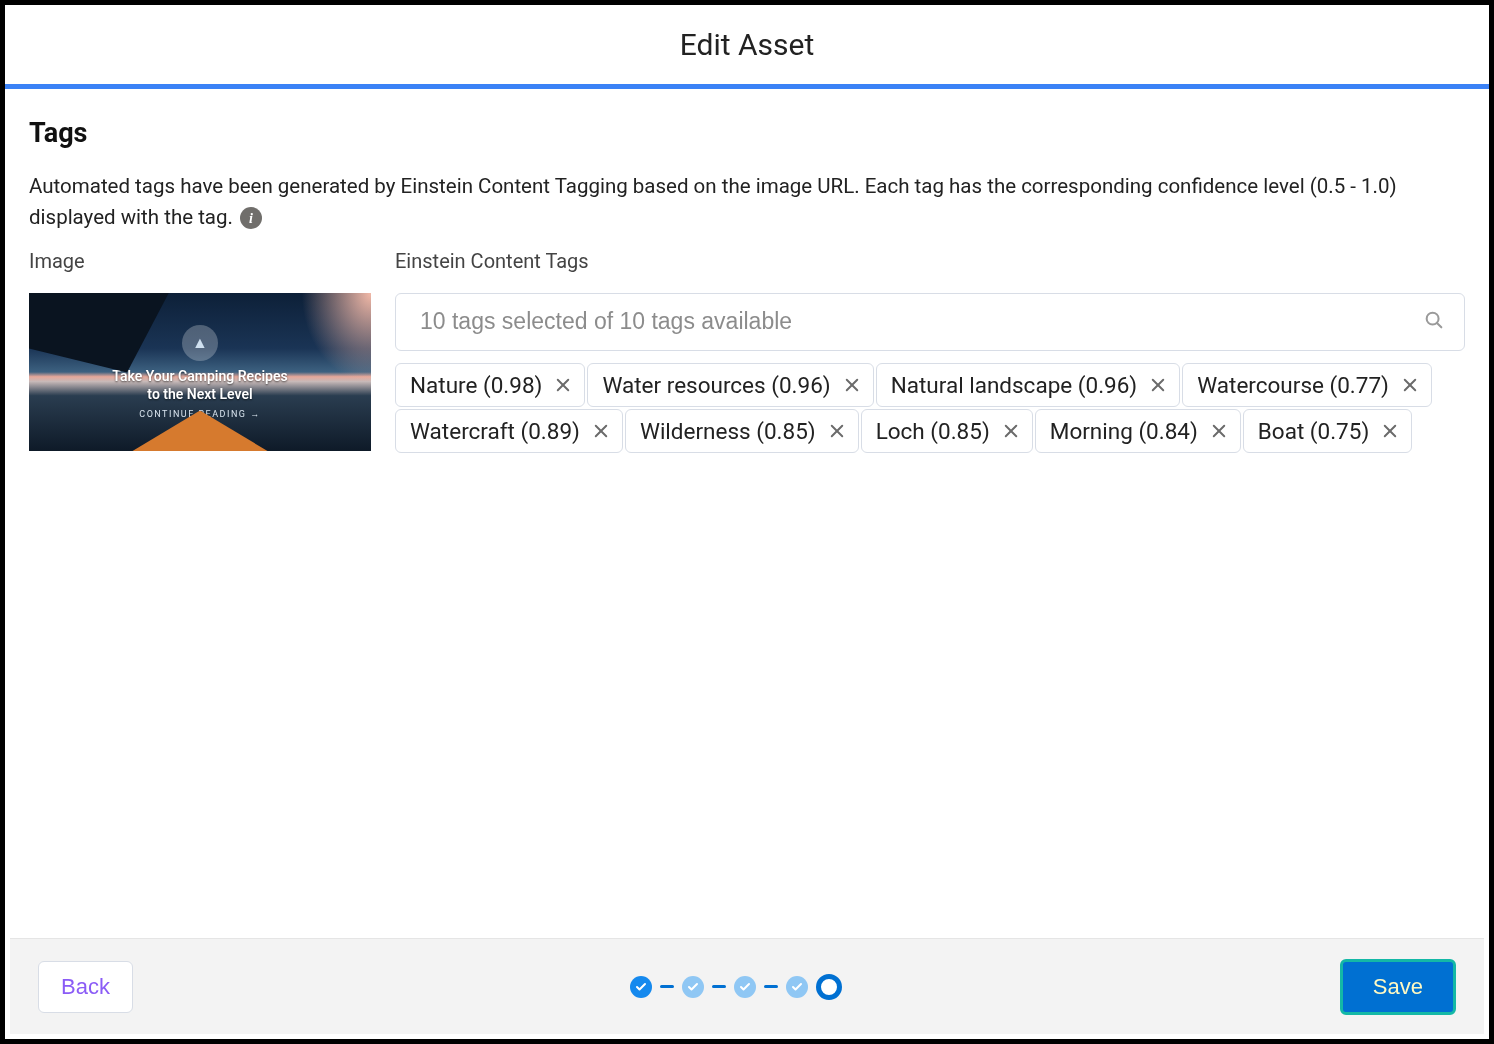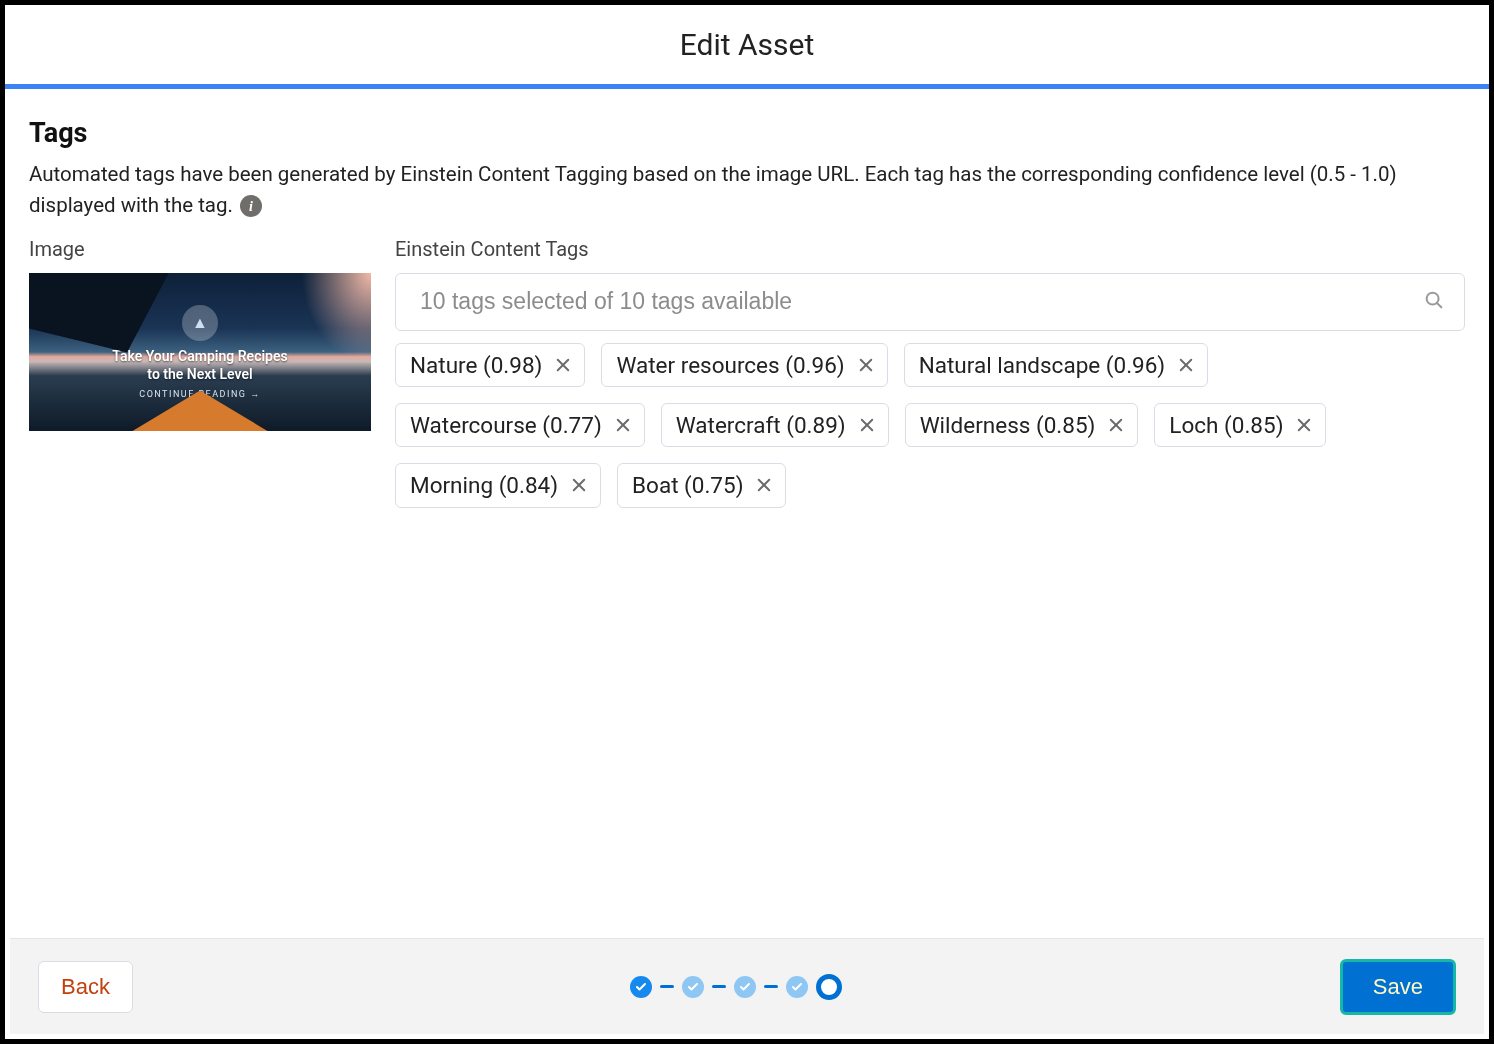--- a/index.html
+++ b/index.html
@@ -21,21 +21,21 @@
     font-weight: 400;
     color: #222;
   }
   .content {
     padding: 28px 24px 20px 24px;
   }
   .section-title {
     font-size: 27px;
     font-weight: 700;
     color: #111;
-    margin-bottom: 10px;
+    margin-bottom: 22px;
   }
   .section-desc {
     font-size: 20.5px;
     color: #222;
     line-height: 1.5;
     margin-bottom: 16px;
   }
   .info-icon {
     display: inline-flex;
     align-items: center;
@@ -55,21 +55,21 @@
   .two-col {
     display: flex;
     gap: 24px;
     align-items: flex-start;
   }
   .col-image { width: 342px; flex: 0 0 342px; }
   .col-tags { flex: 1; }
   .col-label {
     font-size: 20px;
     color: #444;
-    margin-bottom: 12px;
+    margin-bottom: 20px;
   }
   .thumb {
     width: 342px;
     height: 158px;
     background: linear-gradient(180deg, #0d2038 0%, #1a3455 35%, #3d6180 50%, #e6a89a 53%, #c7b9b8 56%, #2a3d50 65%, #0e1a28 100%);
     position: relative;
     overflow: hidden;
   }
   .thumb::before {
     content: "";
@@ -145,21 +145,21 @@
   .search-ic {
     position: absolute;
     right: 20px;
     top: 50%;
     transform: translateY(-50%);
     color: #9a9a9a;
   }
   .pill-row {
     display: flex;
     flex-wrap: wrap;
-    gap: 16px;
+    gap: 2px;
   }
   .pill {
     display: inline-flex;
     align-items: center;
     gap: 12px;
     border: 1px solid #d8dde6;
     border-radius: 6px;
     background: #fff;
     padding: 6px 12px 6px 14px;
     font-size: 22.5px;
@@ -181,21 +181,21 @@
     align-items: center;
     justify-content: space-between;
     padding: 0 28px;
   }
   .btn-back {
     background: #fff;
     border: 1px solid #d8dde6;
     border-radius: 6px;
     padding: 12px 22px;
     font-size: 22px;
-    color: #c2410c;
+    color: #8b5cf6;
     cursor: pointer;
   }
   .btn-save {
     background: #0070d2;
     border: 3px solid #14b8a6;
     border-radius: 6px;
     padding: 12px 30px;
     font-size: 22px;
     color: #fef9c3;
     cursor: pointer;

